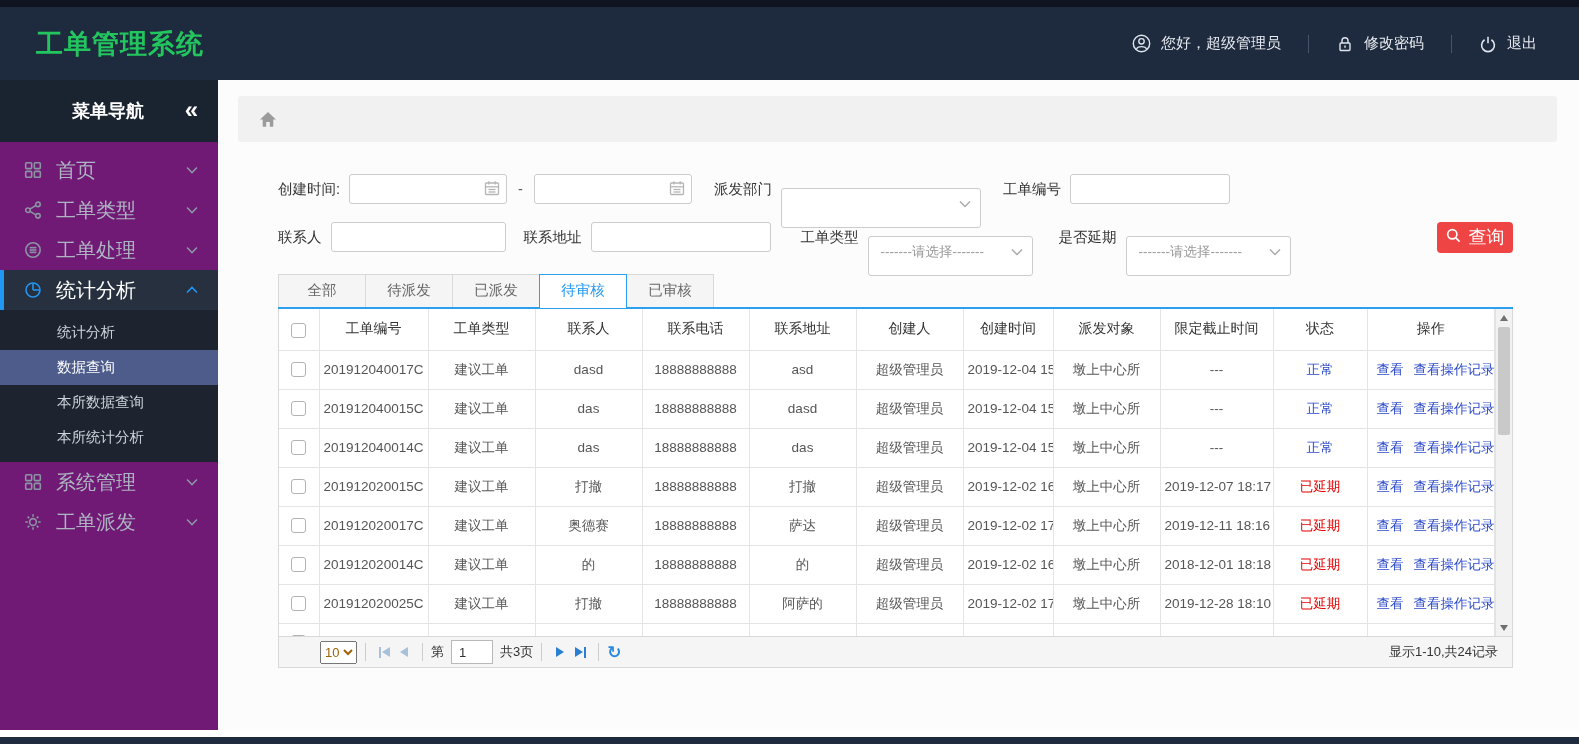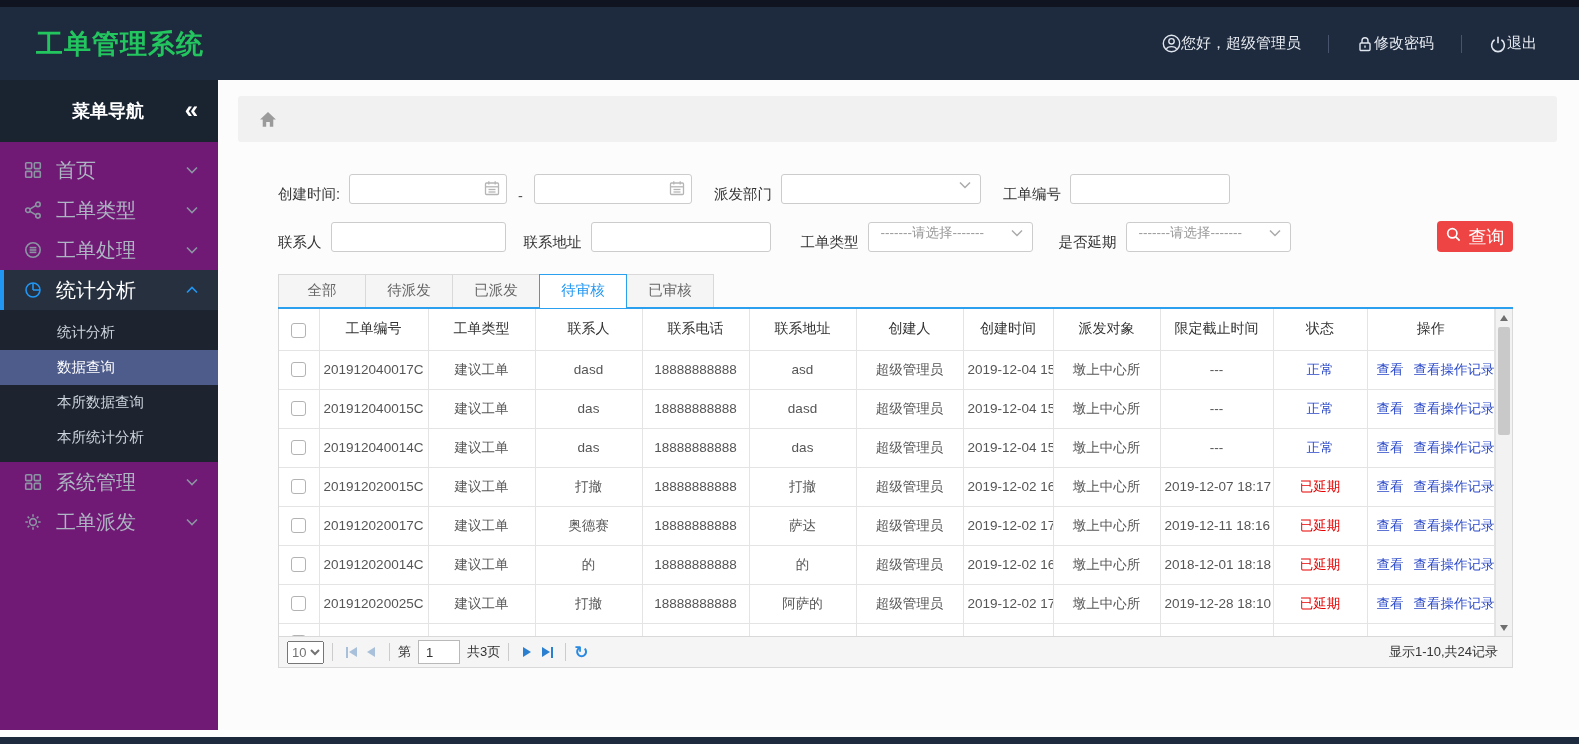--- a/index.html
+++ b/index.html
@@ -7,21 +7,21 @@
   body { font-family:"Liberation Sans","DejaVu Sans",sans-serif; background:#fff; position:relative; }
 
   
   .top-strip { position:absolute; top:0; left:0; right:0; height:7px; background:#0f1420; }
 
   
   header { position:absolute; top:7px; left:0; right:0; height:73px; background:#1e2a3d;
            display:flex; align-items:center; justify-content:space-between; padding:0 42px 0 36px; }
   .app-title { color:#22c55e; font-size:27px; font-weight:bold; letter-spacing:1px; }
   .header-right { display:flex; align-items:center; color:#e7ebf2; font-size:15px; }
-  .hdr-item { display:flex; align-items:flex-end; gap:0; cursor:pointer; white-space:nowrap; }
+  .hdr-item { display:flex; align-items:flex-end; gap:10px; cursor:pointer; white-space:nowrap; }
   .hdr-item svg { display:block; }
   .hdr-sep { width:1px; height:18px; background:#46536a; margin:0 27px; }
 
   
   aside { position:absolute; left:0; top:80px; width:218px; bottom:14px; background:#701a75; }
   .sb-head { height:62px; background:#1a2330; display:flex; align-items:center; position:relative;
              padding-left:72px; color:#fff; font-size:18px; font-weight:bold; }
   .sb-collapse { position:absolute; right:22px; top:50%; transform:translateY(-54%); font-size:24px;
                  font-weight:bold; color:#fff; cursor:pointer; letter-spacing:-2px; }
   #sb-nav { padding-top:8px; }
@@ -42,31 +42,31 @@
   
   main { position:absolute; left:218px; top:80px; right:0; bottom:14px; background:#fcfcfc;
          padding:16px 22px 0 20px; }
   .breadcrumb { height:46px; background:#f1f1f1; border-radius:3px; display:flex; align-items:center;
                 padding-left:20px; margin-bottom:32px; }
   .breadcrumb svg { display:block; }
 
   .inner { margin-left:40px; margin-right:44px; }
 
   
-  .frow { display:flex; align-items:flex-end; height:30px; font-size:14.5px; color:#333; }
+  .frow { display:flex; align-items:center; height:30px; font-size:14.5px; color:#333; }
   .frow1 { margin-bottom:18px; }
   .frow2 { margin-bottom:22px; }
   .flabel { margin-right:9px; white-space:nowrap; }
   .txt-input { height:30px; border:1px solid #ccc; border-radius:3px; background:#fff; padding:0 8px;
                font-size:14px; color:#555; outline:none; font-family:inherit; }
   .date-wrap { position:relative; display:inline-block; }
   .date-wrap .txt-input { width:158px; padding-right:30px; }
   .date-wrap .cal { position:absolute; right:7px; top:6px; color:#b5b5b5; cursor:pointer; }
   .dash { margin:0 11px; color:#555; }
-  .sel-box { height:30px; border:1px solid #ccc; border-radius:3px; background:#fff; display:flex;
+  .sel-box { height:40px; border:1px solid #ccc; border-radius:3px; background:#fff; display:flex;
              align-items:center; justify-content:space-between; padding:0 9px 8px 12px; cursor:pointer;margin-top:38px; }
   .sel-box .sel-txt { font-size:13.5px; color:#999; }
   .sel-box .sel-chev { color:#aaa; width:12px; height:8px; }
   .sel-box .sel-chev svg { width:12px; height:8px; display:block; }
   .ml18{margin-left:18px;} .ml22{margin-left:22px;} .ml26{margin-left:26px;} .ml30{margin-left:30px;} .w160{width:160px;} .w165{width:165px;} .w175{width:175px;} .w180{width:180px;} .w200{width:200px;}
   .search-btn { margin-left:auto; width:76px; height:31px; background:#ef4444; color:#fff; border:none;
                 border-radius:4px; font-size:18px; display:flex; align-items:center; justify-content:center;
                 gap:8px; cursor:pointer; font-family:inherit; }
 
   
@@ -100,21 +100,21 @@
   .tri-up { width:0; height:0; border-left:4px solid transparent; border-right:4px solid transparent;
             border-bottom:6px solid #6f6f6f; }
   .tri-down { width:0; height:0; border-left:4px solid transparent; border-right:4px solid transparent;
               border-top:6px solid #6f6f6f; }
   .vs-thumb { position:absolute; left:2px; top:18px; width:12px; height:108px; background:#c9c9c9; border-radius:2px; cursor:pointer; }
 
   
   .pager { height:31px; background:#f5f5f5; border-top:1px solid #d9d9d9; display:flex; align-items:center;
            padding:0 8px; font-size:13px; color:#333; }
   .pg-sep { width:1px; height:18px; background:#ccc; margin:0 8px; }
-  select { height:23px; font-size:13px; font-family:inherit; color:#737373; }
+  select { height:23px; font-size:13px; font-family:inherit; color:#a16207;margin-left:33px; }
   .pg-btn { width:20px; height:22px; display:flex; align-items:center; justify-content:center; gap:1px; cursor:pointer; }
   .tri-l { width:0; height:0; border-top:5px solid transparent; border-bottom:5px solid transparent; border-right:8px solid currentColor; }
   .tri-r { width:0; height:0; border-top:5px solid transparent; border-bottom:5px solid transparent; border-left:8px solid currentColor; }
   .vbar { width:2px; height:11px; background:currentColor; }
   .pg-dis { color:#a9c0da; }
   .pg-en { color:#2a7fd0; }
   .page-input { width:42px; height:24px; border:1px solid #b9b9b9; margin:0 7px; padding-left:7px;
                 font-size:13px; font-family:inherit; color:#333; background:#fff; outline:none; }
   .refresh { color:#2a8ae0; font-size:17px; font-weight:bold; cursor:pointer; font-family:"DejaVu Sans",sans-serif; }
   .pg-summary { margin-left:auto; padding-right:6px; color:#333; }

